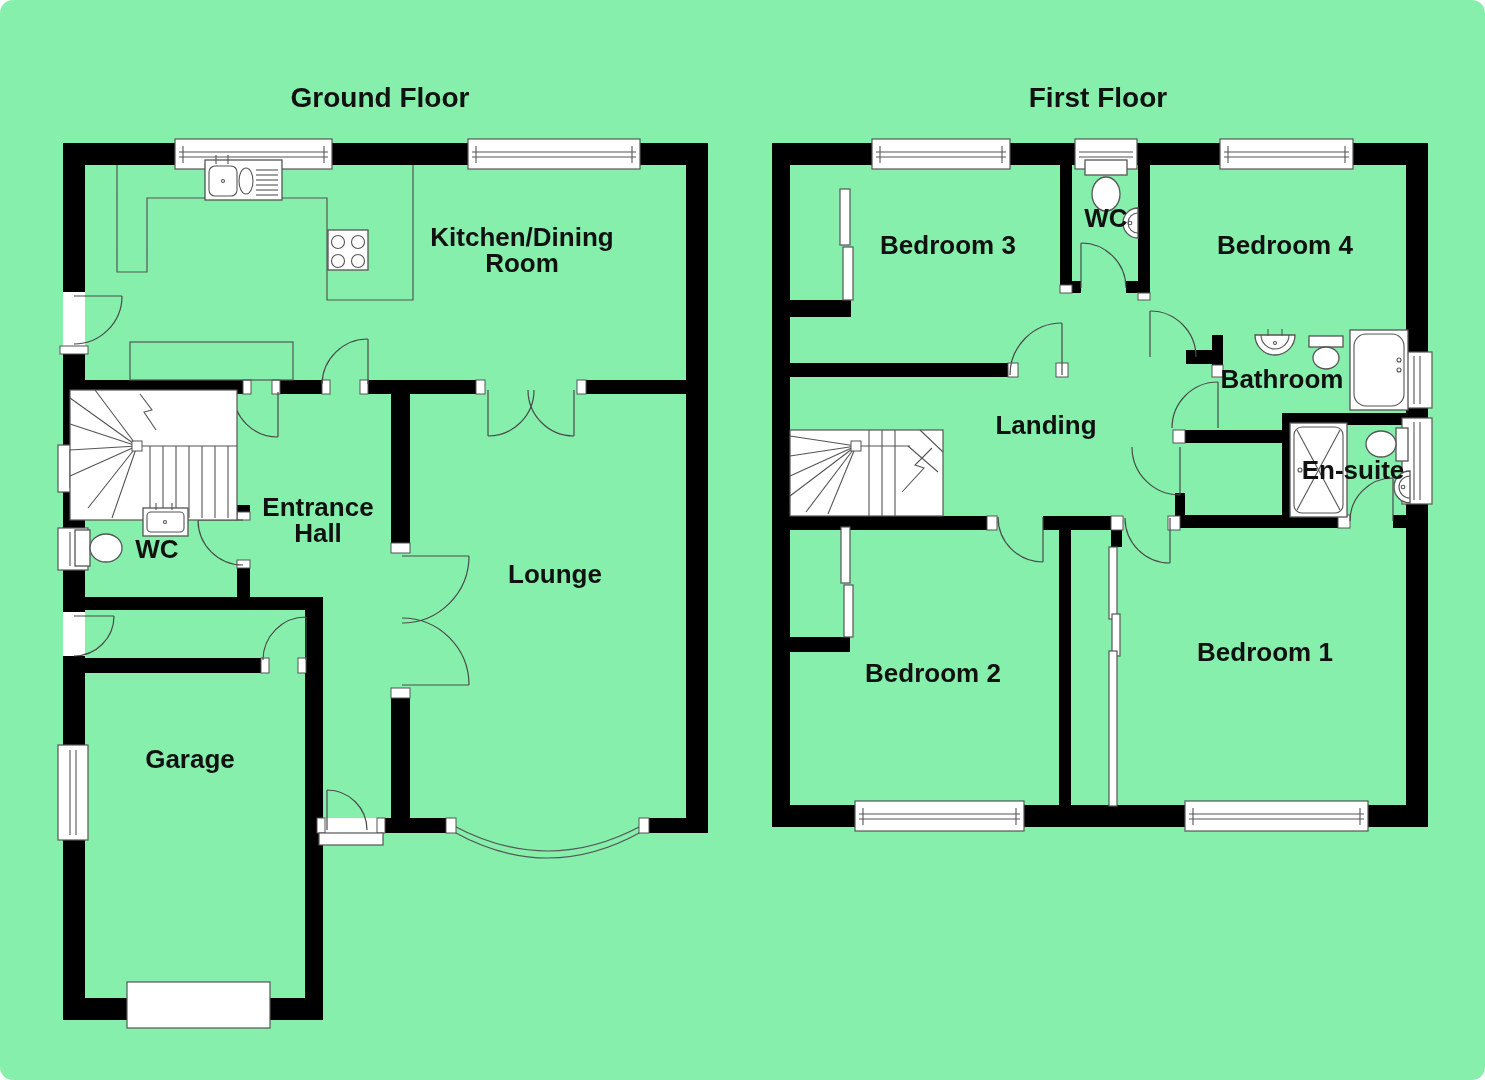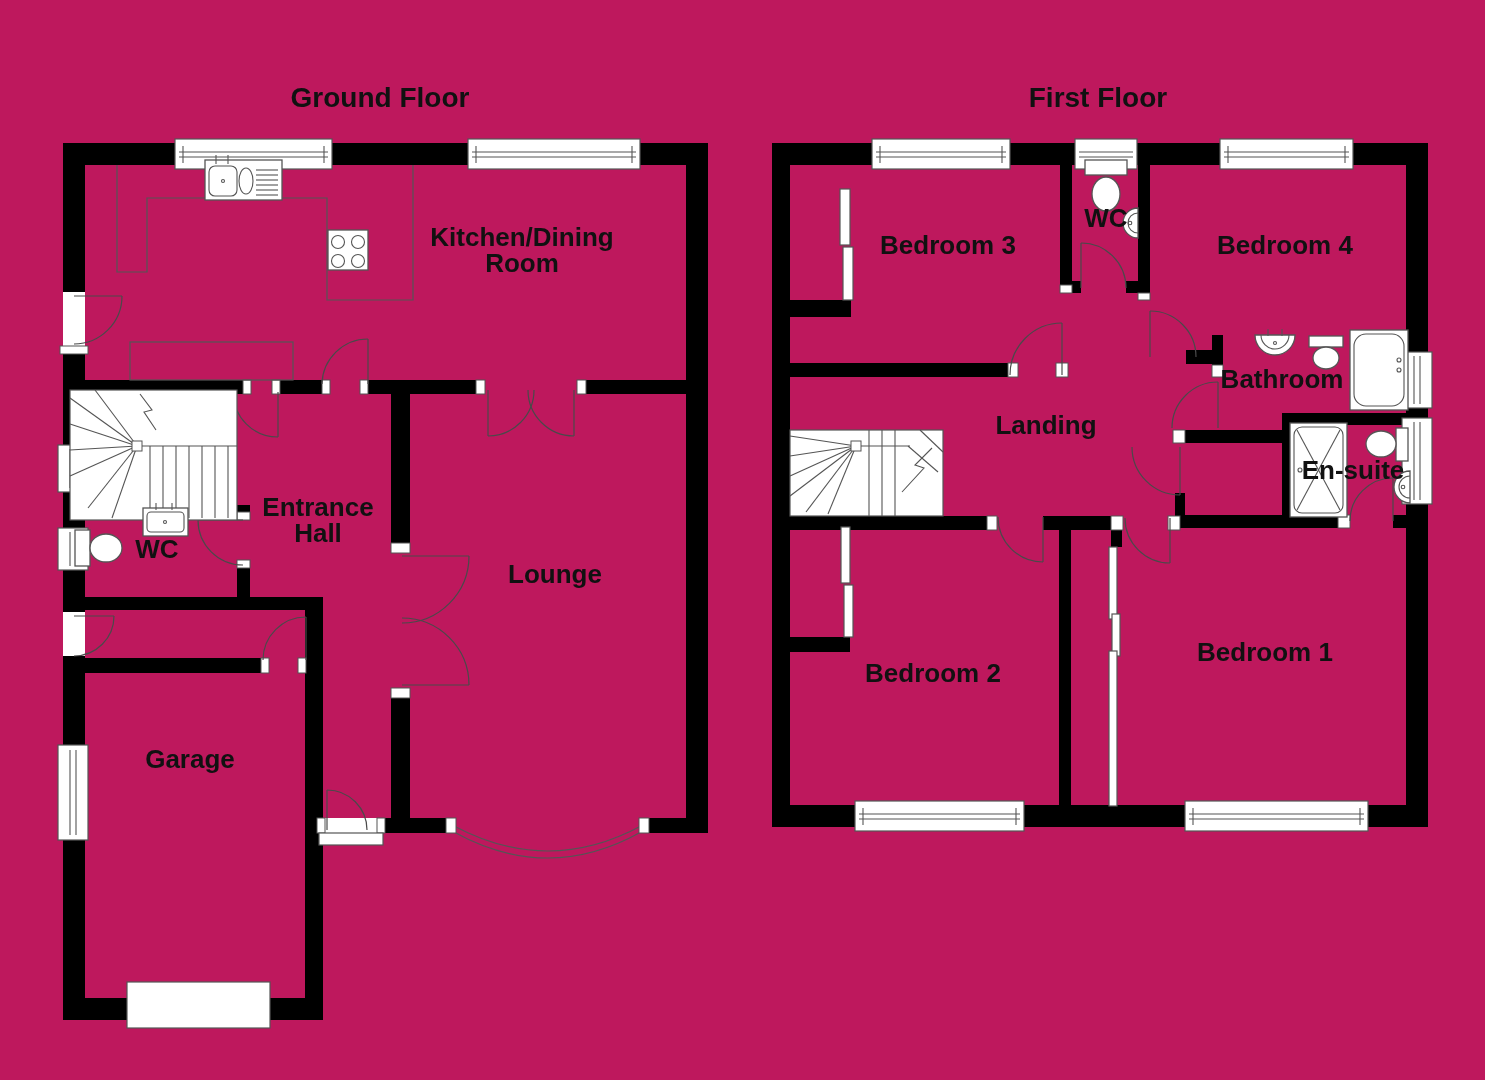--- a/index.html
+++ b/index.html
@@ -1,17 +1,17 @@
 <!DOCTYPE html>
 <html><head>
 <meta charset="utf-8">
 <style>
   html,body{margin:0;padding:0;background:#ffffff;}
-  .page{position:relative;width:1485px;height:1080px;background:#be185d;overflow:hidden;
-        font-family:"Liberation Sans", sans-serif;}
+  .page{position:relative;width:1485px;height:1080px;background:#86efac;overflow:hidden;
+        font-family:"Liberation Sans", sans-serif;border-radius:13px;}
   svg{position:absolute;left:0;top:0;}
   .wall{fill:#000000;stroke:none;}
   .jamb{fill:#ffffff;stroke:#555555;stroke-width:1;}
   .gap{fill:#ffffff;stroke:none;}
   .win{fill:#ffffff;stroke:#555555;stroke-width:1.2;}
   .thin{fill:none;stroke:#555555;stroke-width:1.2;}
   .thinf{fill:#ffffff;stroke:#555555;stroke-width:1.2;}
   .door{fill:none;stroke:#4a4a4a;stroke-width:1.2;}
   .fix{fill:#ffffff;stroke:#555555;stroke-width:1.3;}
   .fixl{fill:none;stroke:#555555;stroke-width:1.1;}

